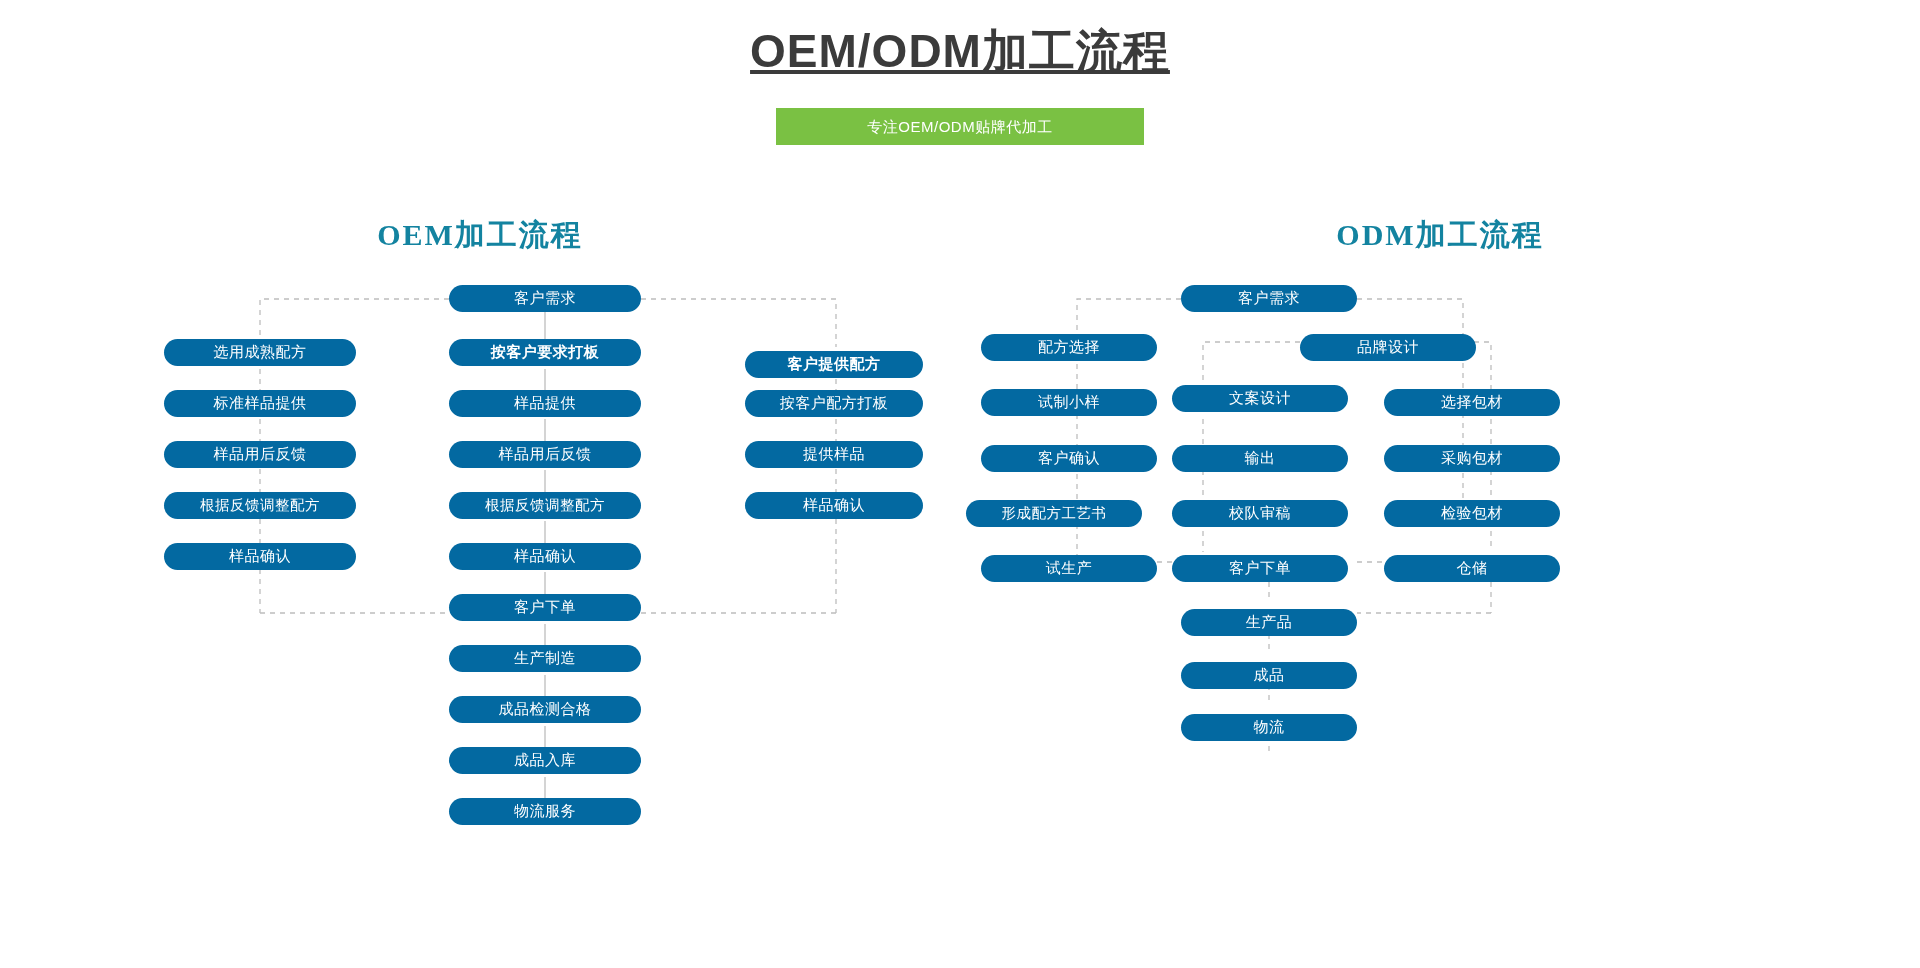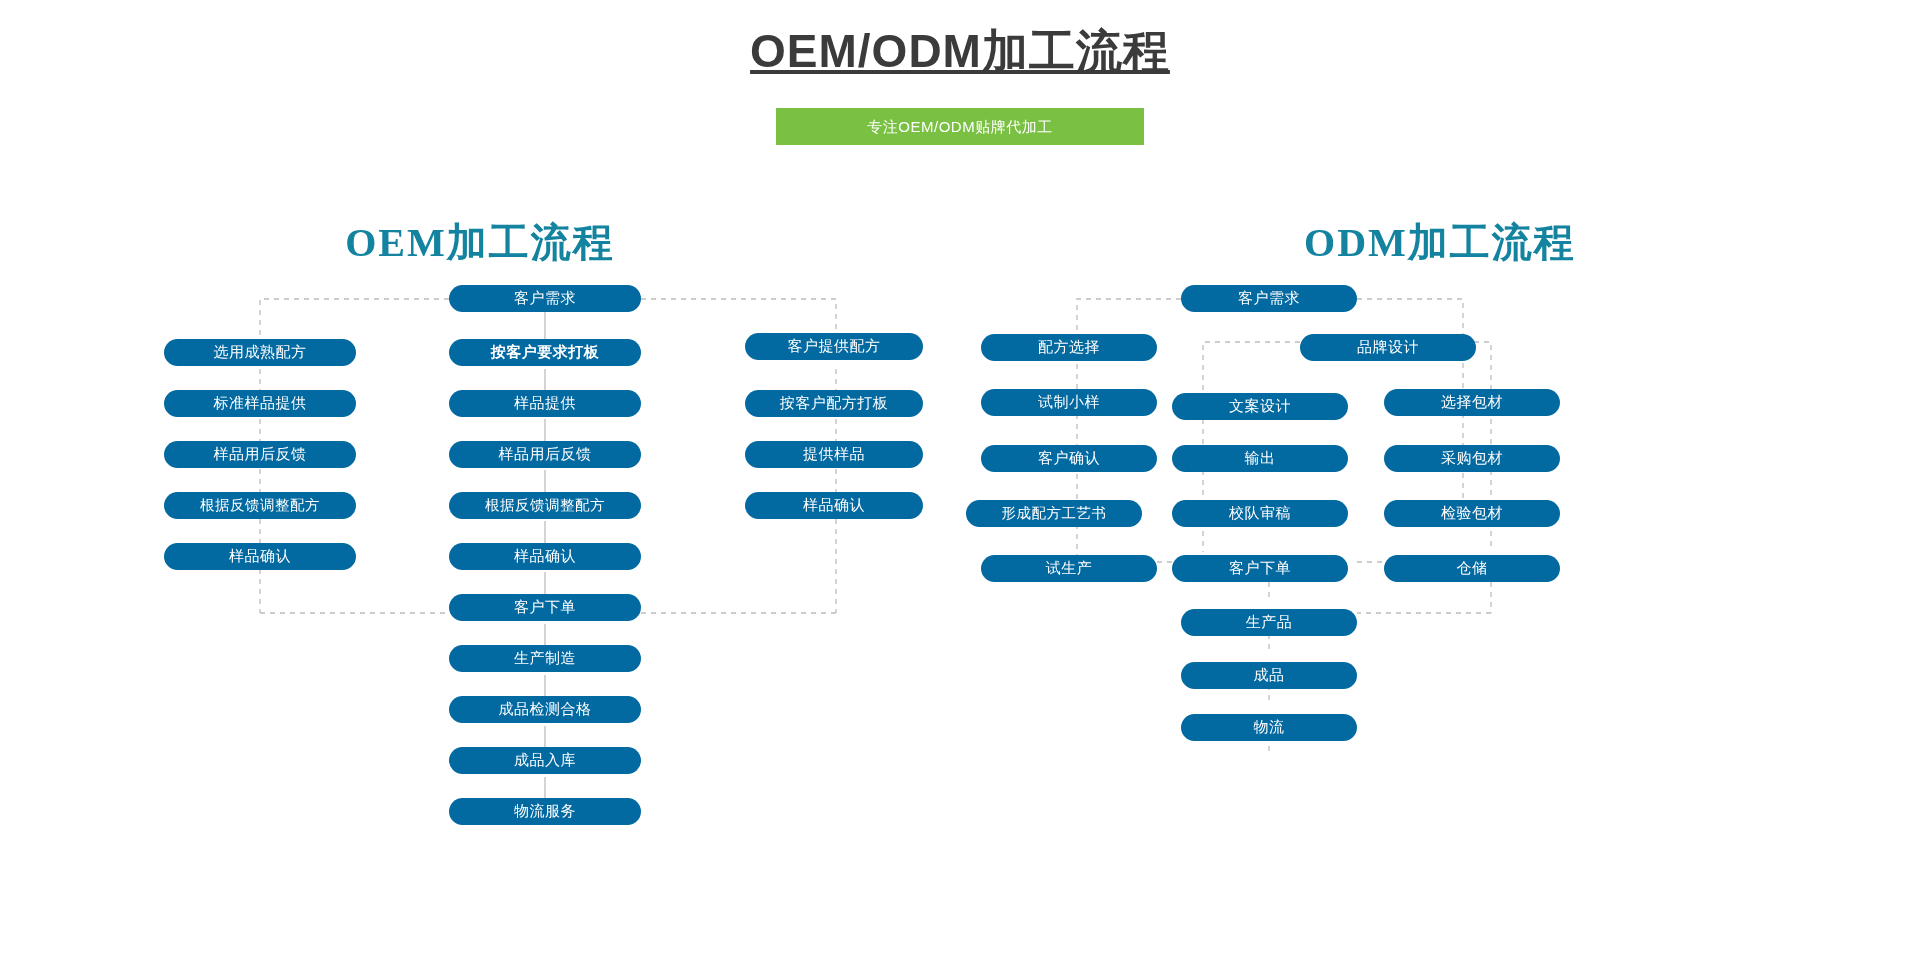--- a/index.html
+++ b/index.html
@@ -38,21 +38,21 @@
 
   
   .charts{position:absolute;left:0;top:215px;width:1920px;height:700px;}
   .chart-col{position:absolute;top:0;width:960px;height:700px;}
   .chart-col.left{left:0;}
   .chart-col.right{left:960px;}
   .chart-title{
     position:absolute;top:0;left:0;width:960px;
     text-align:center;
     font-family:"Liberation Serif","DejaVu Serif",serif;
-    font-size:40px;font-weight:bold;color:#1383a0;
+    font-size:30px;font-weight:bold;color:#1383a0;
     letter-spacing:2px;
   }
 
   
   .canvas{position:absolute;left:0;top:62px;width:960px;height:620px;}
   .lines{position:absolute;left:0;top:0;width:960px;height:620px;}
 
   .node{
     position:absolute;
     box-sizing:border-box;
@@ -123,21 +123,21 @@
         <div class="node" style="left:164px;top:164px;width:192px;">样品用后反馈</div>
         <div class="node small" style="left:164px;top:215px;width:192px;">根据反馈调整配方</div>
         <div class="node" style="left:164px;top:266px;width:192px;">样品确认</div>
 
         <div class="node" style="left:449px;top:62px;width:192px;font-weight:bold;">按客户要求打板</div>
         <div class="node" style="left:449px;top:113px;width:192px;">样品提供</div>
         <div class="node" style="left:449px;top:164px;width:192px;">样品用后反馈</div>
         <div class="node small" style="left:449px;top:215px;width:192px;">根据反馈调整配方</div>
         <div class="node" style="left:449px;top:266px;width:192px;">样品确认</div>
 
-        <div class="node" style="left:745px;top:56px;width:178px;">客户提供配方</div>
+        <div class="node" style="left:745px;top:74px;width:178px;font-weight:bold;">客户提供配方</div>
         <div class="node" style="left:745px;top:113px;width:178px;">按客户配方打板</div>
         <div class="node" style="left:745px;top:164px;width:178px;">提供样品</div>
         <div class="node" style="left:745px;top:215px;width:178px;">样品确认</div>
 
         <div class="node" style="left:449px;top:317px;width:192px;">客户下单</div>
         <div class="node" style="left:449px;top:368px;width:192px;">生产制造</div>
         <div class="node" style="left:449px;top:419px;width:192px;">成品检测合格</div>
         <div class="node" style="left:449px;top:470px;width:192px;">成品入库</div>
         <div class="node" style="left:449px;top:521px;width:192px;">物流服务</div>
 
@@ -184,21 +184,21 @@
 
         <div class="node" style="left:221px;top:8px;width:176px;">客户需求</div>
 
         <div class="node" style="left:21px;top:57px;width:176px;">配方选择</div>
         <div class="node" style="left:21px;top:112px;width:176px;">试制小样</div>
         <div class="node" style="left:21px;top:168px;width:176px;">客户确认</div>
         <div class="node small" style="left:6px;top:223px;width:176px;">形成配方工艺书</div>
         <div class="node" style="left:21px;top:278px;width:176px;">试生产</div>
 
         <div class="node" style="left:340px;top:57px;width:176px;">品牌设计</div>
-        <div class="node" style="left:212px;top:116px;width:176px;">文案设计</div>
+        <div class="node" style="left:212px;top:108px;width:176px;">文案设计</div>
         <div class="node" style="left:212px;top:168px;width:176px;">输出</div>
         <div class="node" style="left:212px;top:223px;width:176px;">校队审稿</div>
 
         <div class="node" style="left:424px;top:112px;width:176px;">选择包材</div>
         <div class="node" style="left:424px;top:168px;width:176px;">采购包材</div>
         <div class="node" style="left:424px;top:223px;width:176px;">检验包材</div>
         <div class="node" style="left:424px;top:278px;width:176px;">仓储</div>
 
         <div class="node" style="left:212px;top:278px;width:176px;">客户下单</div>
         <div class="node" style="left:221px;top:332px;width:176px;">生产品</div>

